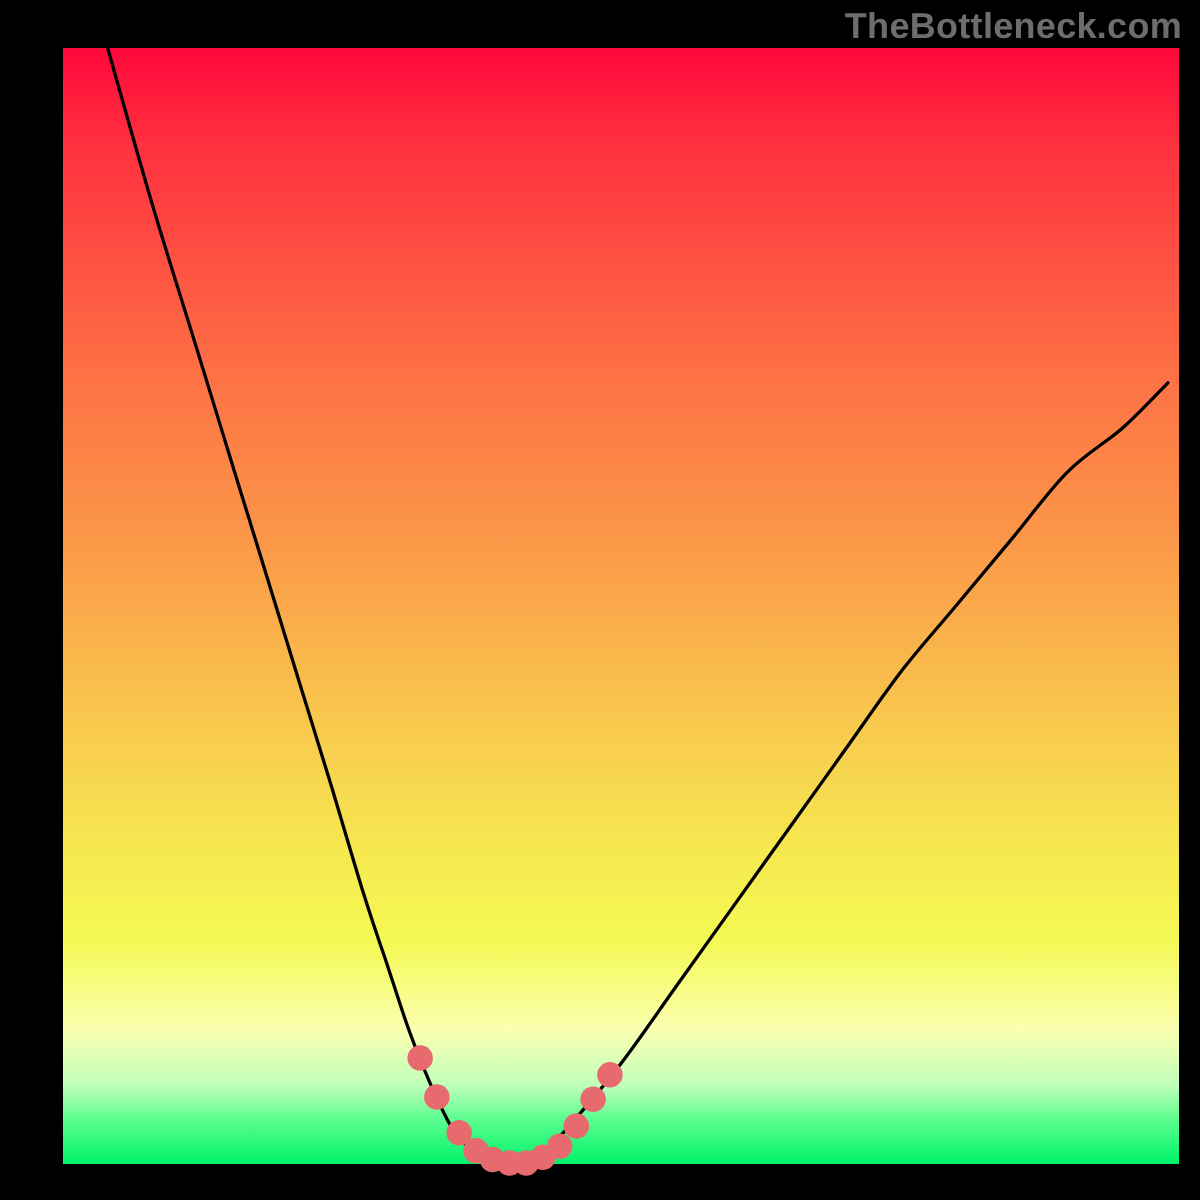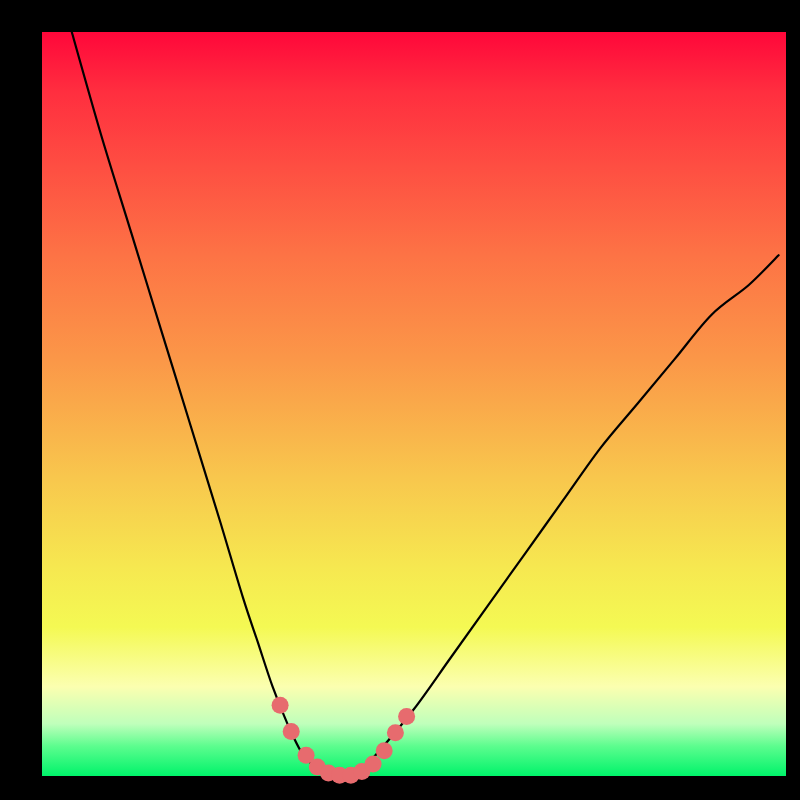--- a/index.html
+++ b/index.html
@@ -78,13 +78,14 @@
           <circle cx="297.6" cy="743.3" r="8.5" fill="#e76b6e"></circle>
           <circle cx="308.8" cy="743.3" r="8.5" fill="#e76b6e"></circle>
           <circle cx="319.9" cy="739.5" r="8.5" fill="#e76b6e"></circle>
           <circle cx="331.1" cy="732.1" r="8.5" fill="#e76b6e"></circle>
           <circle cx="342.2" cy="718.7" r="8.5" fill="#e76b6e"></circle>
           <circle cx="353.4" cy="700.8" r="8.5" fill="#e76b6e"></circle>
           <circle cx="364.6" cy="684.5" r="8.5" fill="#e76b6e"></circle>
         </g>
     </svg>
   </div>
+  <div class="watermark">TheBottleneck.com</div>
 </div>
 
 </body></html>

